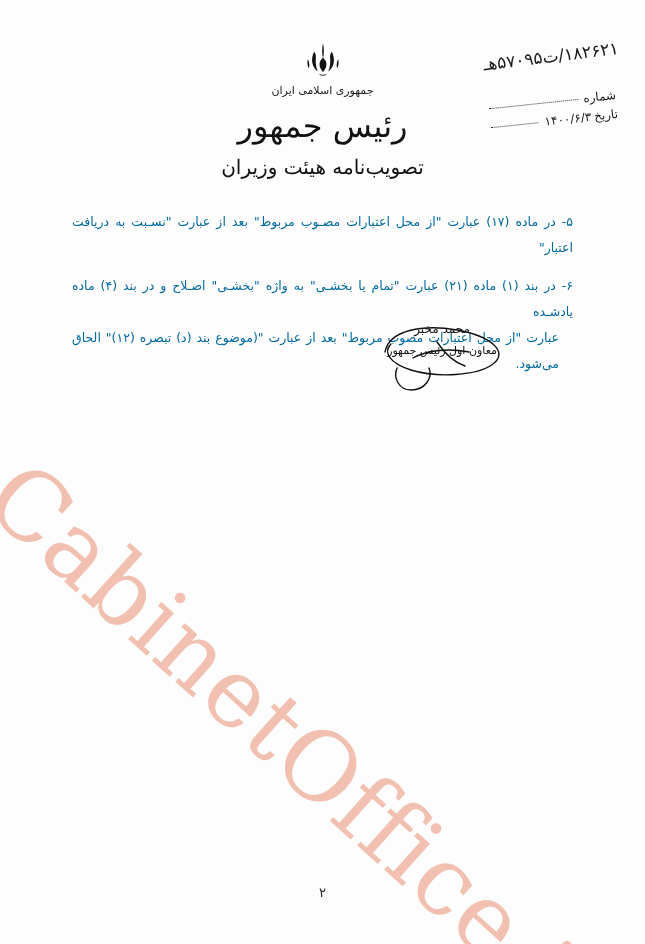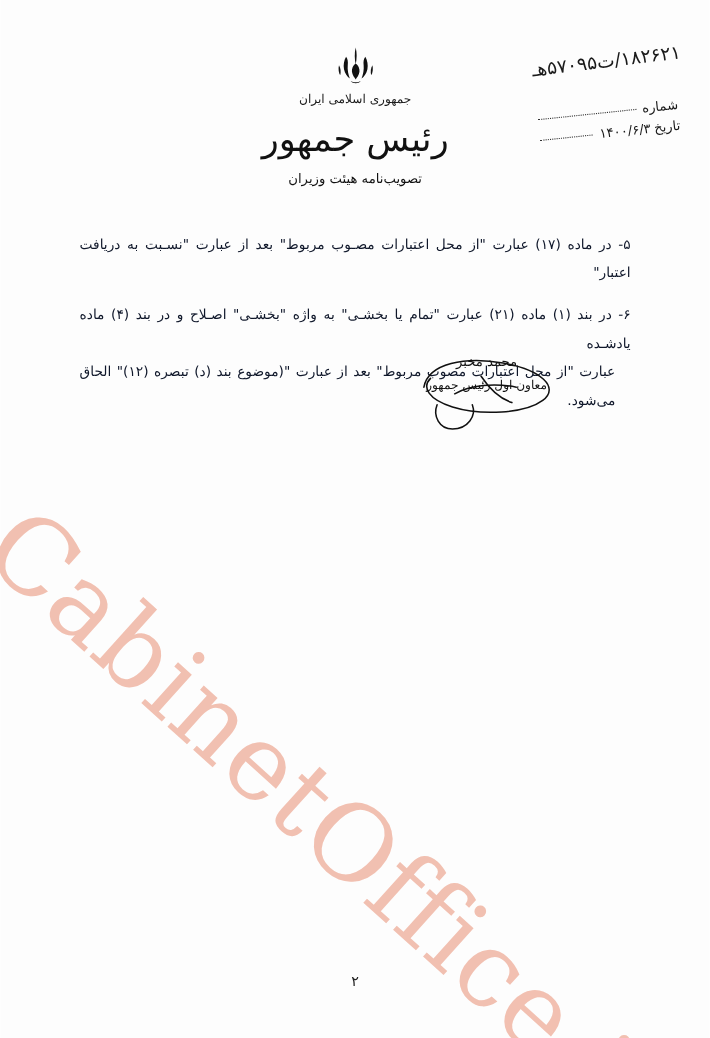--- a/index.html
+++ b/index.html
@@ -101,40 +101,40 @@
     margin-bottom: 10px;
   }
   .title-main {
     font-size: 32px;
     color: #111;
     margin: 10px 0 2px;
     font-family: "DejaVu Serif", "Liberation Serif", serif;
     letter-spacing: 1px;
   }
   .title-sub {
-    font-size: 12px;
+    font-size: 20px;
     color: #111;
     margin-top: 10px;
     font-family: "DejaVu Serif", "Liberation Serif", serif;
   }
 
   
   .body-text {
     position: absolute;
     top: 196px;
     right: 72px;
     left: 72px;
     text-align: justify;
     direction: rtl;
   }
   .clause {
     font-size: 12.5px;
     line-height: 26px;
     margin-bottom: 12px;
-    color: #0f172a;
+    color: #0369a1;
   }
   .clause .line2 {
     display: block;
     padding-right: 14px;
   }
 
   
   .signature {
     position: absolute;
     top: 322px;

